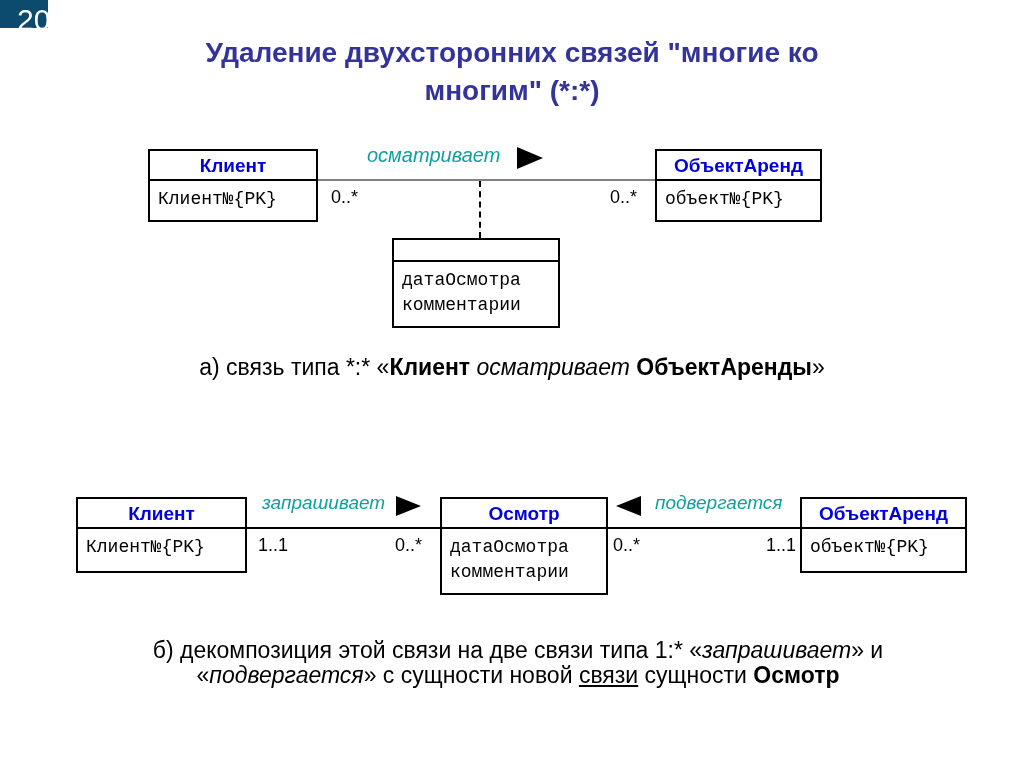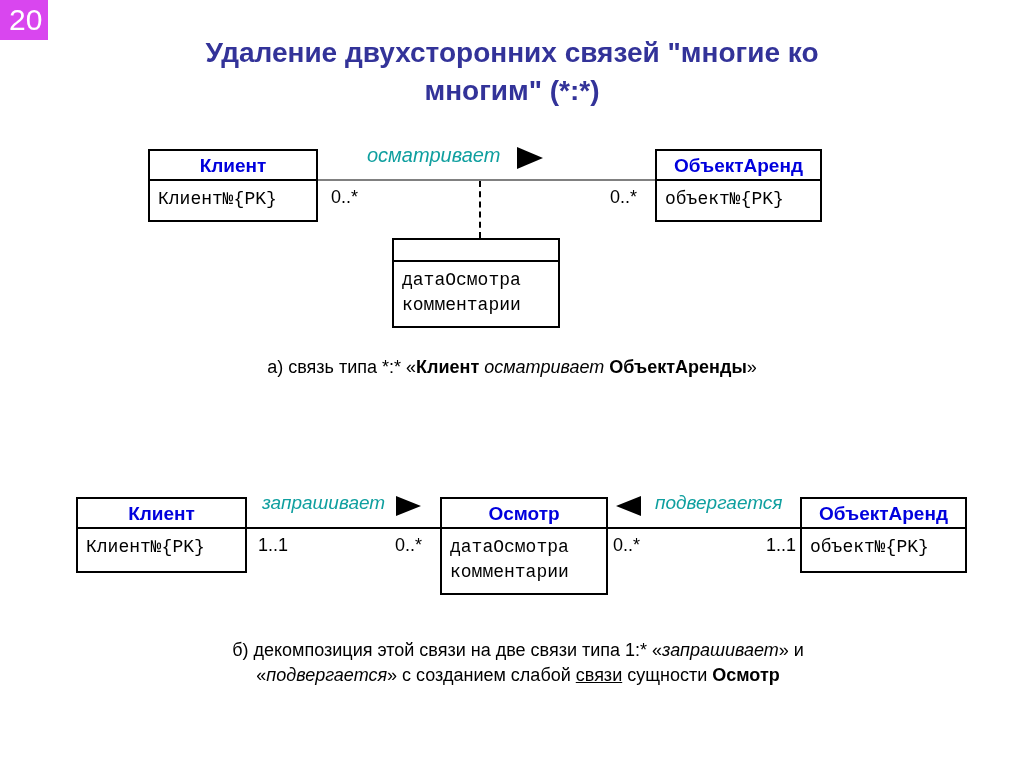--- a/index.html
+++ b/index.html
@@ -8,24 +8,24 @@
     width: 1024px;
     height: 768px;
     background: #ffffff;
     font-family: "Liberation Sans", "DejaVu Sans", sans-serif;
     overflow: hidden;
   }
 
   
   .slide-number {
     position: absolute; left: 0; top: 0;
-    width: 48px; height: 40px;
-    background: #d946ef; color: #ffffff;
+    width: 48px; height: 28px;
+    background: #0c4a6e; color: #ffffff;
     font-size: 30px; line-height: 40px;
-    padding-left: 9px; box-sizing: border-box;
+    padding-left: 17px; box-sizing: border-box;
   }
 
   
   .title {
     position: absolute; top: 34px; left: 0;
     width: 100%; text-align: center;
     color: #333399; font-weight: bold;
     font-size: 28px; line-height: 38px;
   }
 
@@ -84,21 +84,21 @@
   .tri-left {
     position: absolute; width: 0; height: 0;
     border-top: 11px solid transparent;
     border-bottom: 11px solid transparent;
     border-right: 26px solid #000000;
   }
 
   
   .caption {
     position: absolute; left: 0; width: 100%;
-    text-align: center; font-size: 18px; color: #000000;
+    text-align: center; font-size: 23px; color: #000000;
     line-height: 25px;
   }
   .caption .b { font-weight: bold; }
   .caption .i { font-style: italic; }
   .caption .u { text-decoration: underline; }
 </style>
 </head>
 <body>
 
 <div id="slide">
@@ -172,16 +172,16 @@
   <div class="card" style="left:613px; top:535px;">0..*</div>
   <div class="card" style="left:766px; top:535px;">1..1</div>
 
   <div class="ebox" style="left:800px; top:497px; width:163px;">
     <div class="hdr">ОбъектАренд</div>
     <div class="attrs" style="padding-bottom:11px;">объект№{PK}</div>
   </div>
 
   <div class="caption" style="top:638px;padding-left:6px;">
     <div><span>б) декомпозиция этой связи на две связи типа 1:* «</span><span class="i">запрашивает</span><span>» и</span></div>
-    <div><span>«</span><span class="i">подвергается</span><span>» с созданием слабой </span><span class="u">связи</span><span> сущности </span><span class="b">Осмотр</span></div>
+    <div><span>«</span><span class="i">подвергается</span><span>» с сущности новой </span><span class="u">связи</span><span> сущности </span><span class="b">Осмотр</span></div>
   </div>
 
 </div>
 
 </body></html>

